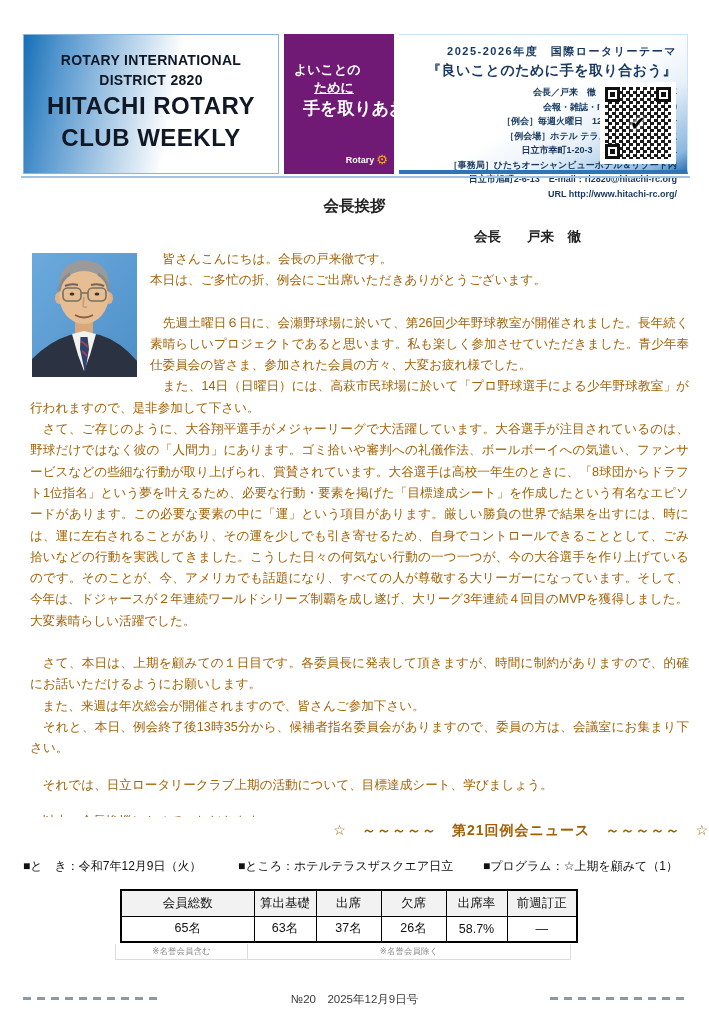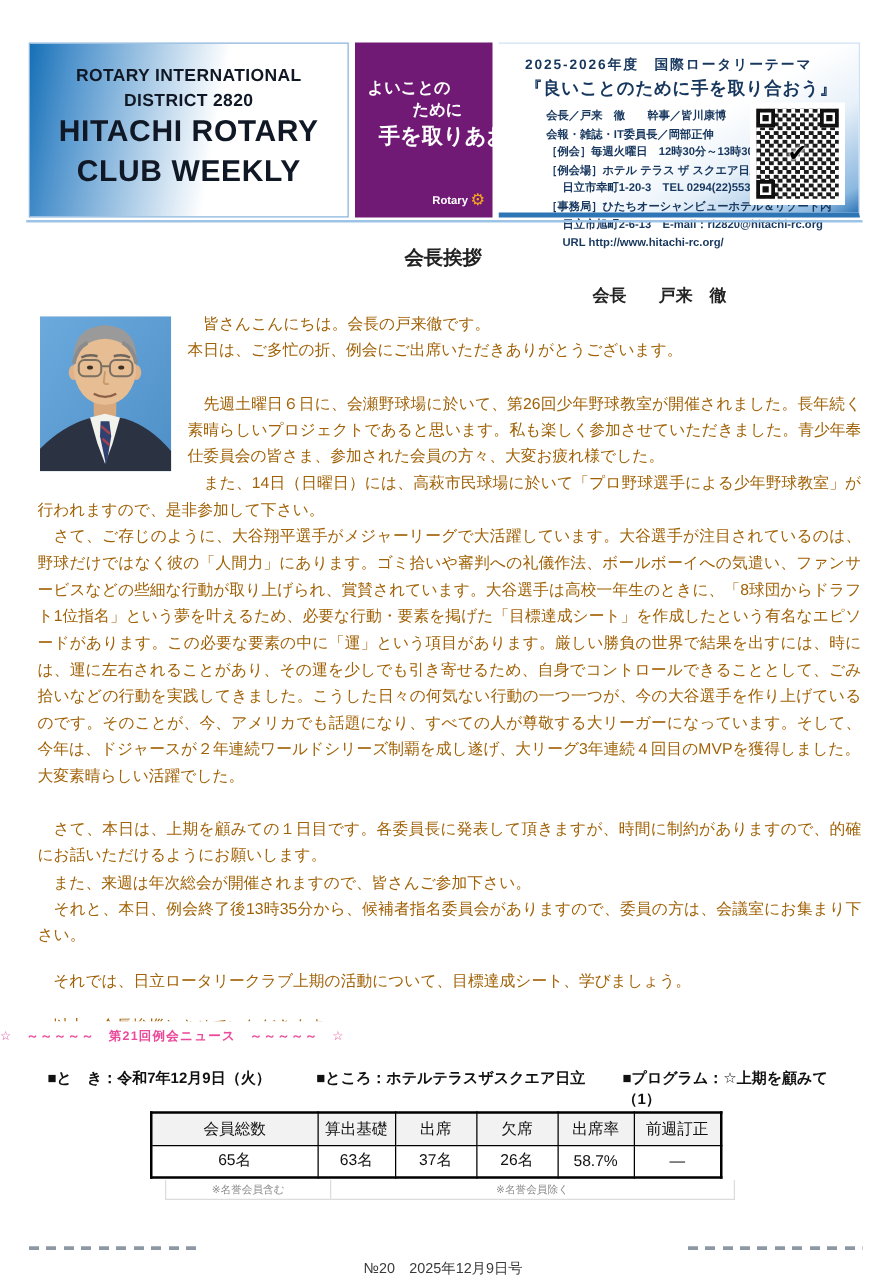--- a/index.html
+++ b/index.html
@@ -17,30 +17,31 @@
     width:256px; border:1px solid #8ab4dc;
     background:linear-gradient(100deg,#1670b6 0%,#4d92cc 12%,#ffffff 58%,#ffffff 100%);
     text-align:center; padding-top:15px; color:#101826;
   }
   .box-left .sm { font-size:14px; font-weight:bold; line-height:20px; letter-spacing:.3px; }
   .box-left .lg { font-size:24px; font-weight:bold; line-height:32px; letter-spacing:.5px; }
   .box-mid {
     width:110px; background:#701a75; color:#fff; position:relative; font-weight:bold;
   }
   .box-mid .s1 { margin:27px 0 0 10px; font-size:13px; }
-  .box-mid .s2 { margin-left:46px; font-size:13px; }
+  .box-mid .s2 { margin-left:30px; font-size:13px;text-decoration:underline; }
   .box-mid .s3 { margin-left:19px; font-size:17px; white-space:nowrap; }
   .brand { position:absolute; right:6px; bottom:8px; display:flex; align-items:center; gap:2px; }
   .brand-name { font-size:9px; color:#fff; }
   .gear { font-size:13px; color:#f7a81b; line-height:1; }
   .box-right {
     flex:1; position:relative; color:#17375e;
     background:linear-gradient(150deg,#ffffff 52%,#e8f1f9 70%,#8bb8e0 93%,#2e75b6 100%);
     border-bottom:4px solid #2e75b6; border-top:1px solid #cfe2f3; border-right:1px solid #cfe2f3;
     padding:9px 10px 16px 21px;
+    text-align:right;
   }
   .theme-year { font-size:11px; font-weight:bold; letter-spacing:1.5px; }
   .theme { font-size:14px; font-weight:bold; letter-spacing:.5px; margin-top:3px; }
   .club-details { margin:5px 0 0 17px; font-size:9px; font-weight:bold; line-height:14.5px; }
   .club-details .ind { padding-left:13px; }
   .qr { position:absolute; top:47px; right:11px; width:76px; height:82px; background:#fff; padding:5px; }
   .qr-pattern {
     position:relative; width:66px; height:72px;
     background:repeating-conic-gradient(#1b1b1b 0% 25%,#ffffff 0% 50%) 0 0/7px 7px;
   }
@@ -63,41 +64,41 @@
     position:absolute; top:249px; left:30px; width:659px; height:568px; overflow:hidden;
     font-size:12.6px; line-height:21.3px; color:#a16207; text-align:justify;
   }
   .photo { float:left; width:105px; height:124px; margin:4px 13px 6px 2px; display:block; }
   .greeting-body p { margin:0; }
   .gap-before { margin-top:21px !important; }
   .gap-sm { margin-top:15px !important; }
 
   
   .news { position:absolute; top:822px; left:0; width:100%; }
-  .news-heading { text-align:left; font-size:10px; font-weight:bold; color:#ec4899; letter-spacing:1px; }
-  .meeting-info { display:flex; margin-top:18px; padding:0 38px; font-size:12px; font-weight:bold; color:#111; }
+  .news-heading { text-align:right; font-size:14px; font-weight:bold; color:#a16207; letter-spacing:1px; }
+  .meeting-info { display:flex; margin-top:18px; padding:0 23px; font-size:12px; font-weight:normal; color:#111; }
   .meeting-info .seg1 { width:215px; } .meeting-info .seg2 { width:245px; } .meeting-info .seg3 { flex:1; }
 
   
   .att-table { position:absolute; top:889px; left:120px; width:456px;
     border-collapse:collapse; font-size:12.5px; color:#111; table-layout:fixed; }
   .att-table th,.att-table td { border:1.5px solid #000; height:26px; text-align:center; font-weight:normal; padding:0; }
   .att-table thead th { background:#f2f2f2; }
   .att-table { border:2px solid #000; }
-  .notes-row { position:absolute; top:944px; left:132px; width:456px; display:flex;
+  .notes-row { position:absolute; top:944px; left:115px; width:456px; display:flex;
     font-size:8.5px; color:#8a8a8a; line-height:15px; text-align:center; }
   .notes-row .n1 { width:133px; border:1px solid #dcdcdc; border-top:none; }
   .notes-row .n2 { flex:1; border:1px solid #dcdcdc; border-top:none; border-left:none; }
 
   
   .footer { position:absolute; top:991px; left:0; width:100%; height:16px; }
   .dash { position:absolute; top:6px; width:140px; height:3px;
     background:repeating-linear-gradient(90deg,#8e98a4 0 8px,transparent 8px 14px); }
   .dash.l { left:23px; } .dash.r { right:19px; }
-  .issue { text-align:center; font-size:11.5px; color:#3a3a3a; line-height:16px;margin-top:16px; }
+  .issue { text-align:center; font-size:11.5px; color:#3a3a3a; line-height:16px; }
 </style>
 </head>
 <body>
 
 <div class="page">
 
   <div class="masthead">
     <div class="box-left">
       <div class="sm">ROTARY INTERNATIONAL</div>
       <div class="sm">DISTRICT 2820</div>

